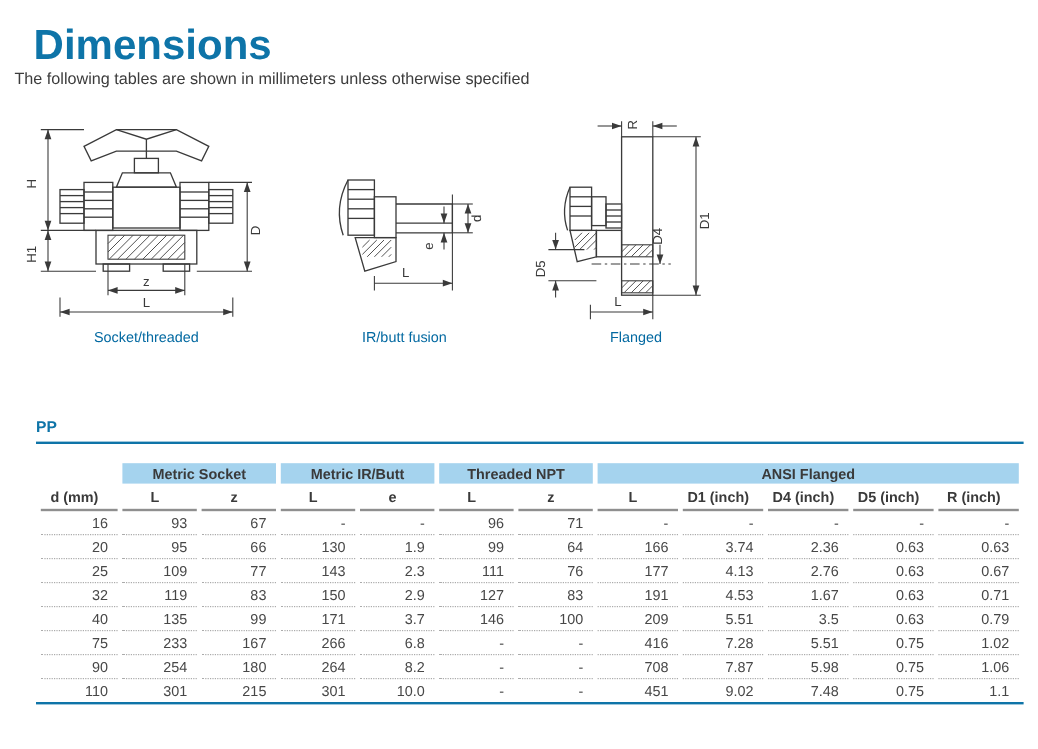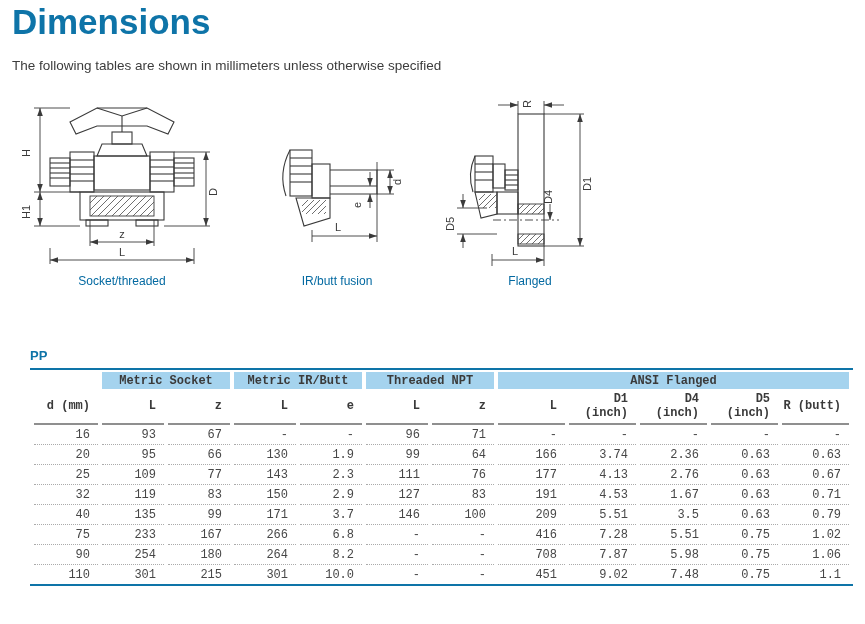--- a/index.html
+++ b/index.html
@@ -1,43 +1,43 @@
 <!DOCTYPE html>
 <html style="--accent: #0e74a8; --band: #a5d3ee;"><head>
 <meta charset="utf-8">
 <style>
   html,body { margin:0; padding:0; background:#ffffff; }
   body { width:865px; height:624px; font-family:"Liberation Sans", sans-serif; }
   .page { position:relative; width:865px; height:624px; overflow:hidden; }
 
-  .title { position:absolute; left:12px; top:2px; margin:0; font-size:35px; font-weight:bold;
+  .title { position:absolute; left:12px; top:2px; margin:16px; font-size:35px; font-weight:bold;
            color:var(--accent,#0e74a8); letter-spacing:0px; }
   .subtitle { position:absolute; left:12px; top:58px; margin:0; font-size:13.5px; color:#3c3c3c; }
 
   figure.diag { position:absolute; margin:0; }
   figure.diag figcaption { font-size:12px; color:#0369a1; text-align:center; margin-top:6px; }
   .diag svg { overflow:visible; display:block; }
   .outline { fill:none; stroke:#3a3a3a; stroke-width:1.1px; }
   .thin { fill:none; stroke:#3a3a3a; stroke-width:0.9px; }
   .dim { fill:none; stroke:#3a3a3a; stroke-width:0.9px; }
   .dim polygon { fill:#3a3a3a; stroke:none; }
   .hatchg { stroke:#4a4a4a; stroke-width:0.8px; }
   .center { stroke-dasharray:8 3 2 3; }
   .dimtext text { font-family:"Liberation Sans",sans-serif; font-size:11px; fill:#3a3a3a; text-anchor:middle; }
 
   .pp-label { position:absolute; left:30px; top:348px; font-size:13px; font-weight:bold; color:var(--accent,#0e74a8); }
   .table-wrap { position:absolute; left:30px; top:368px; width:823px;
                 border-top:2px solid var(--accent,#0e74a8);
-                border-bottom:2px solid var(--accent,#0e74a8); padding:2px 0 0 0;font-family:Liberation Mono, monospace; }
+                border-bottom:2px solid var(--accent,#0e74a8); padding:16px 0 0 0; }
   table.pp { width:100%; border-collapse:separate; border-spacing:4px 0; table-layout:fixed;
              font-size:12px; color:#474747; }
   table.pp th { font-weight:bold; color:#3a3a3a; }
   tr.group-row th.band { background:var(--band,#a5d3ee); text-align:center; height:17px; font-size:12px; padding:0; }
   tr.group-row th.corner { background:transparent; }
-  tr.cols-row th { text-align:right; padding:3px 8px 3px 0; border-bottom:2px solid #8f8f8f; height:15px; }
+  tr.cols-row th { padding:3px 8px 3px 0; border-bottom:2px solid #8f8f8f; height:15px; }
   table.pp tbody td { text-align:right; padding:2.5px 8px 2.5px 0; border-bottom:1px dotted #ababab; height:14px; }
   table.pp tbody tr:last-child td { border-bottom:none; }
 </style>
 </head>
 <body>
 
 <div class="page">
 
   <h1 class="title">Dimensions</h1>
   <p class="subtitle">The following tables are shown in millimeters unless otherwise specified</p>
@@ -279,21 +279,21 @@
             <th>L</th>
             <th>z</th>
             <th>L</th>
             <th>e</th>
             <th>L</th>
             <th>z</th>
             <th>L</th>
             <th>D1 (inch)</th>
             <th>D4 (inch)</th>
             <th>D5 (inch)</th>
-            <th>R (butt)</th>
+            <th>R (inch)</th>
           </tr>
         </thead>
         <tbody>
           <tr>
             <td>16</td>
             <td>93</td>
             <td>67</td>
             <td>-</td>
             <td>-</td>
             <td>96</td>

